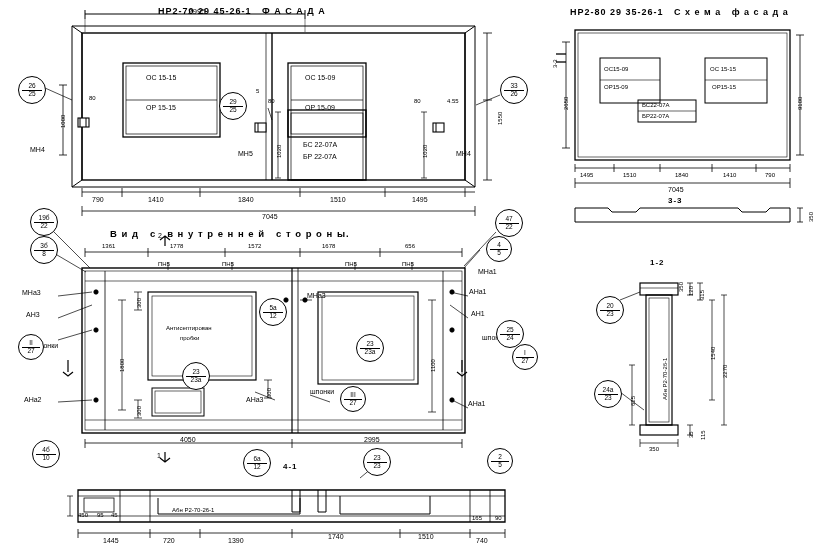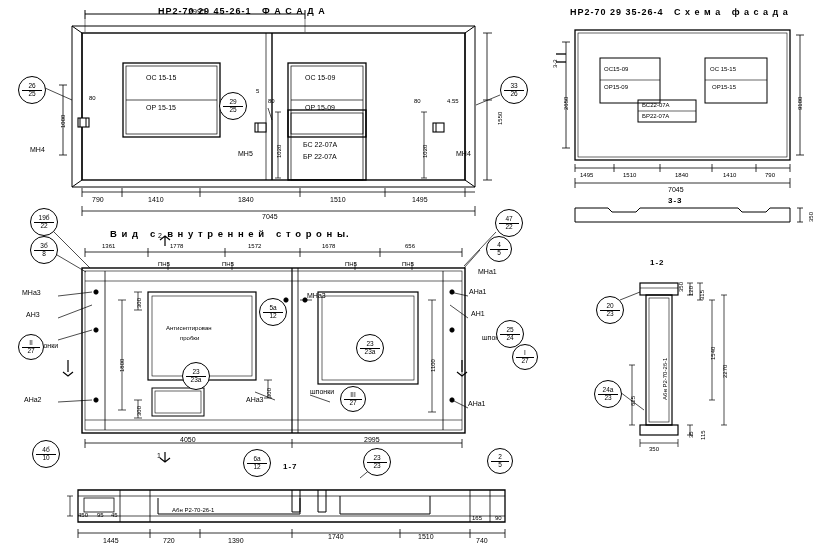--- a/index.html
+++ b/index.html
@@ -320,21 +320,21 @@
 <div class="t xs rot" style="left:276px;top:158px;transform:rotate(-90deg);">1020</div>
 <div class="t xs rot" style="left:422px;top:158px;transform:rotate(-90deg);">1020</div>
 
 <div class="t sm" style="left:92px;top:196px;">790</div>
 <div class="t sm" style="left:148px;top:196px;">1410</div>
 <div class="t sm" style="left:238px;top:196px;">1840</div>
 <div class="t sm" style="left:330px;top:196px;">1510</div>
 <div class="t sm" style="left:412px;top:196px;">1495</div>
 <div class="t sm" style="left:262px;top:213px;">7045</div>
 
-<div class="t ttl" style="left:570px;top:7px;font-size:9px;">НР2-70 29 35-26-4   С х е м а   ф а с а д а</div>
+<div class="t ttl" style="left:570px;top:7px;font-size:9px;">НР2-80 29 35-26-1   С х е м а   ф а с а д а</div>
 <div class="t xs" style="left:604px;top:66px;">ОС15-09</div>
 <div class="t xs" style="left:604px;top:84px;">ОР15-09</div>
 <div class="t xs" style="left:710px;top:66px;">ОС 15-15</div>
 <div class="t xs" style="left:712px;top:84px;">ОР15-15</div>
 <div class="t xs" style="left:642px;top:102px;">БС22-07А</div>
 <div class="t xs" style="left:642px;top:113px;">БР22-07А</div>
 <div class="t xs rot" style="left:563px;top:110px;transform:rotate(-90deg);">2650</div>
 <div class="t xs rot" style="left:797px;top:110px;transform:rotate(-90deg);">9100</div>
 <div class="t xs" style="left:580px;top:172px;">1495</div>
 <div class="t xs" style="left:623px;top:172px;">1510</div>
@@ -390,21 +390,21 @@
 <div class="t xs rot" style="left:699px;top:300px;transform:rotate(-90deg);">315</div>
 <div class="t xs rot" style="left:710px;top:360px;transform:rotate(-90deg);">1540</div>
 <div class="t xs rot" style="left:722px;top:378px;transform:rotate(-90deg);">2270</div>
 <div class="t xs rot" style="left:630px;top:406px;transform:rotate(-90deg);">625</div>
 <div class="t xs rot" style="left:662px;top:400px;transform:rotate(-90deg);">Абн Р2-70-26-1</div>
 <div class="t xs" style="left:649px;top:446px;">350</div>
 <div class="t xs rot" style="left:688px;top:438px;transform:rotate(-90deg);">35</div>
 <div class="t xs rot" style="left:700px;top:440px;transform:rotate(-90deg);">115</div>
 <div class="t xs rot" style="left:678px;top:292px;transform:rotate(-90deg);">350</div>
 
-<div class="t md ttl" style="left:283px;top:462px;">1-7</div>
+<div class="t md ttl" style="left:283px;top:462px;">4-1</div>
 <div class="t xs" style="left:78px;top:512px;">450</div>
 <div class="t xs" style="left:97px;top:512px;">95</div>
 <div class="t xs" style="left:111px;top:512px;">45</div>
 <div class="t xs" style="left:172px;top:507px;">Абн Р2-70-26-1</div>
 <div class="t sm" style="left:103px;top:537px;">1445</div>
 <div class="t sm" style="left:163px;top:537px;">720</div>
 <div class="t sm" style="left:228px;top:537px;">1390</div>
 <div class="t sm" style="left:328px;top:533px;">1740</div>
 <div class="t sm" style="left:418px;top:533px;">1510</div>
 <div class="t sm" style="left:476px;top:537px;">740</div>

